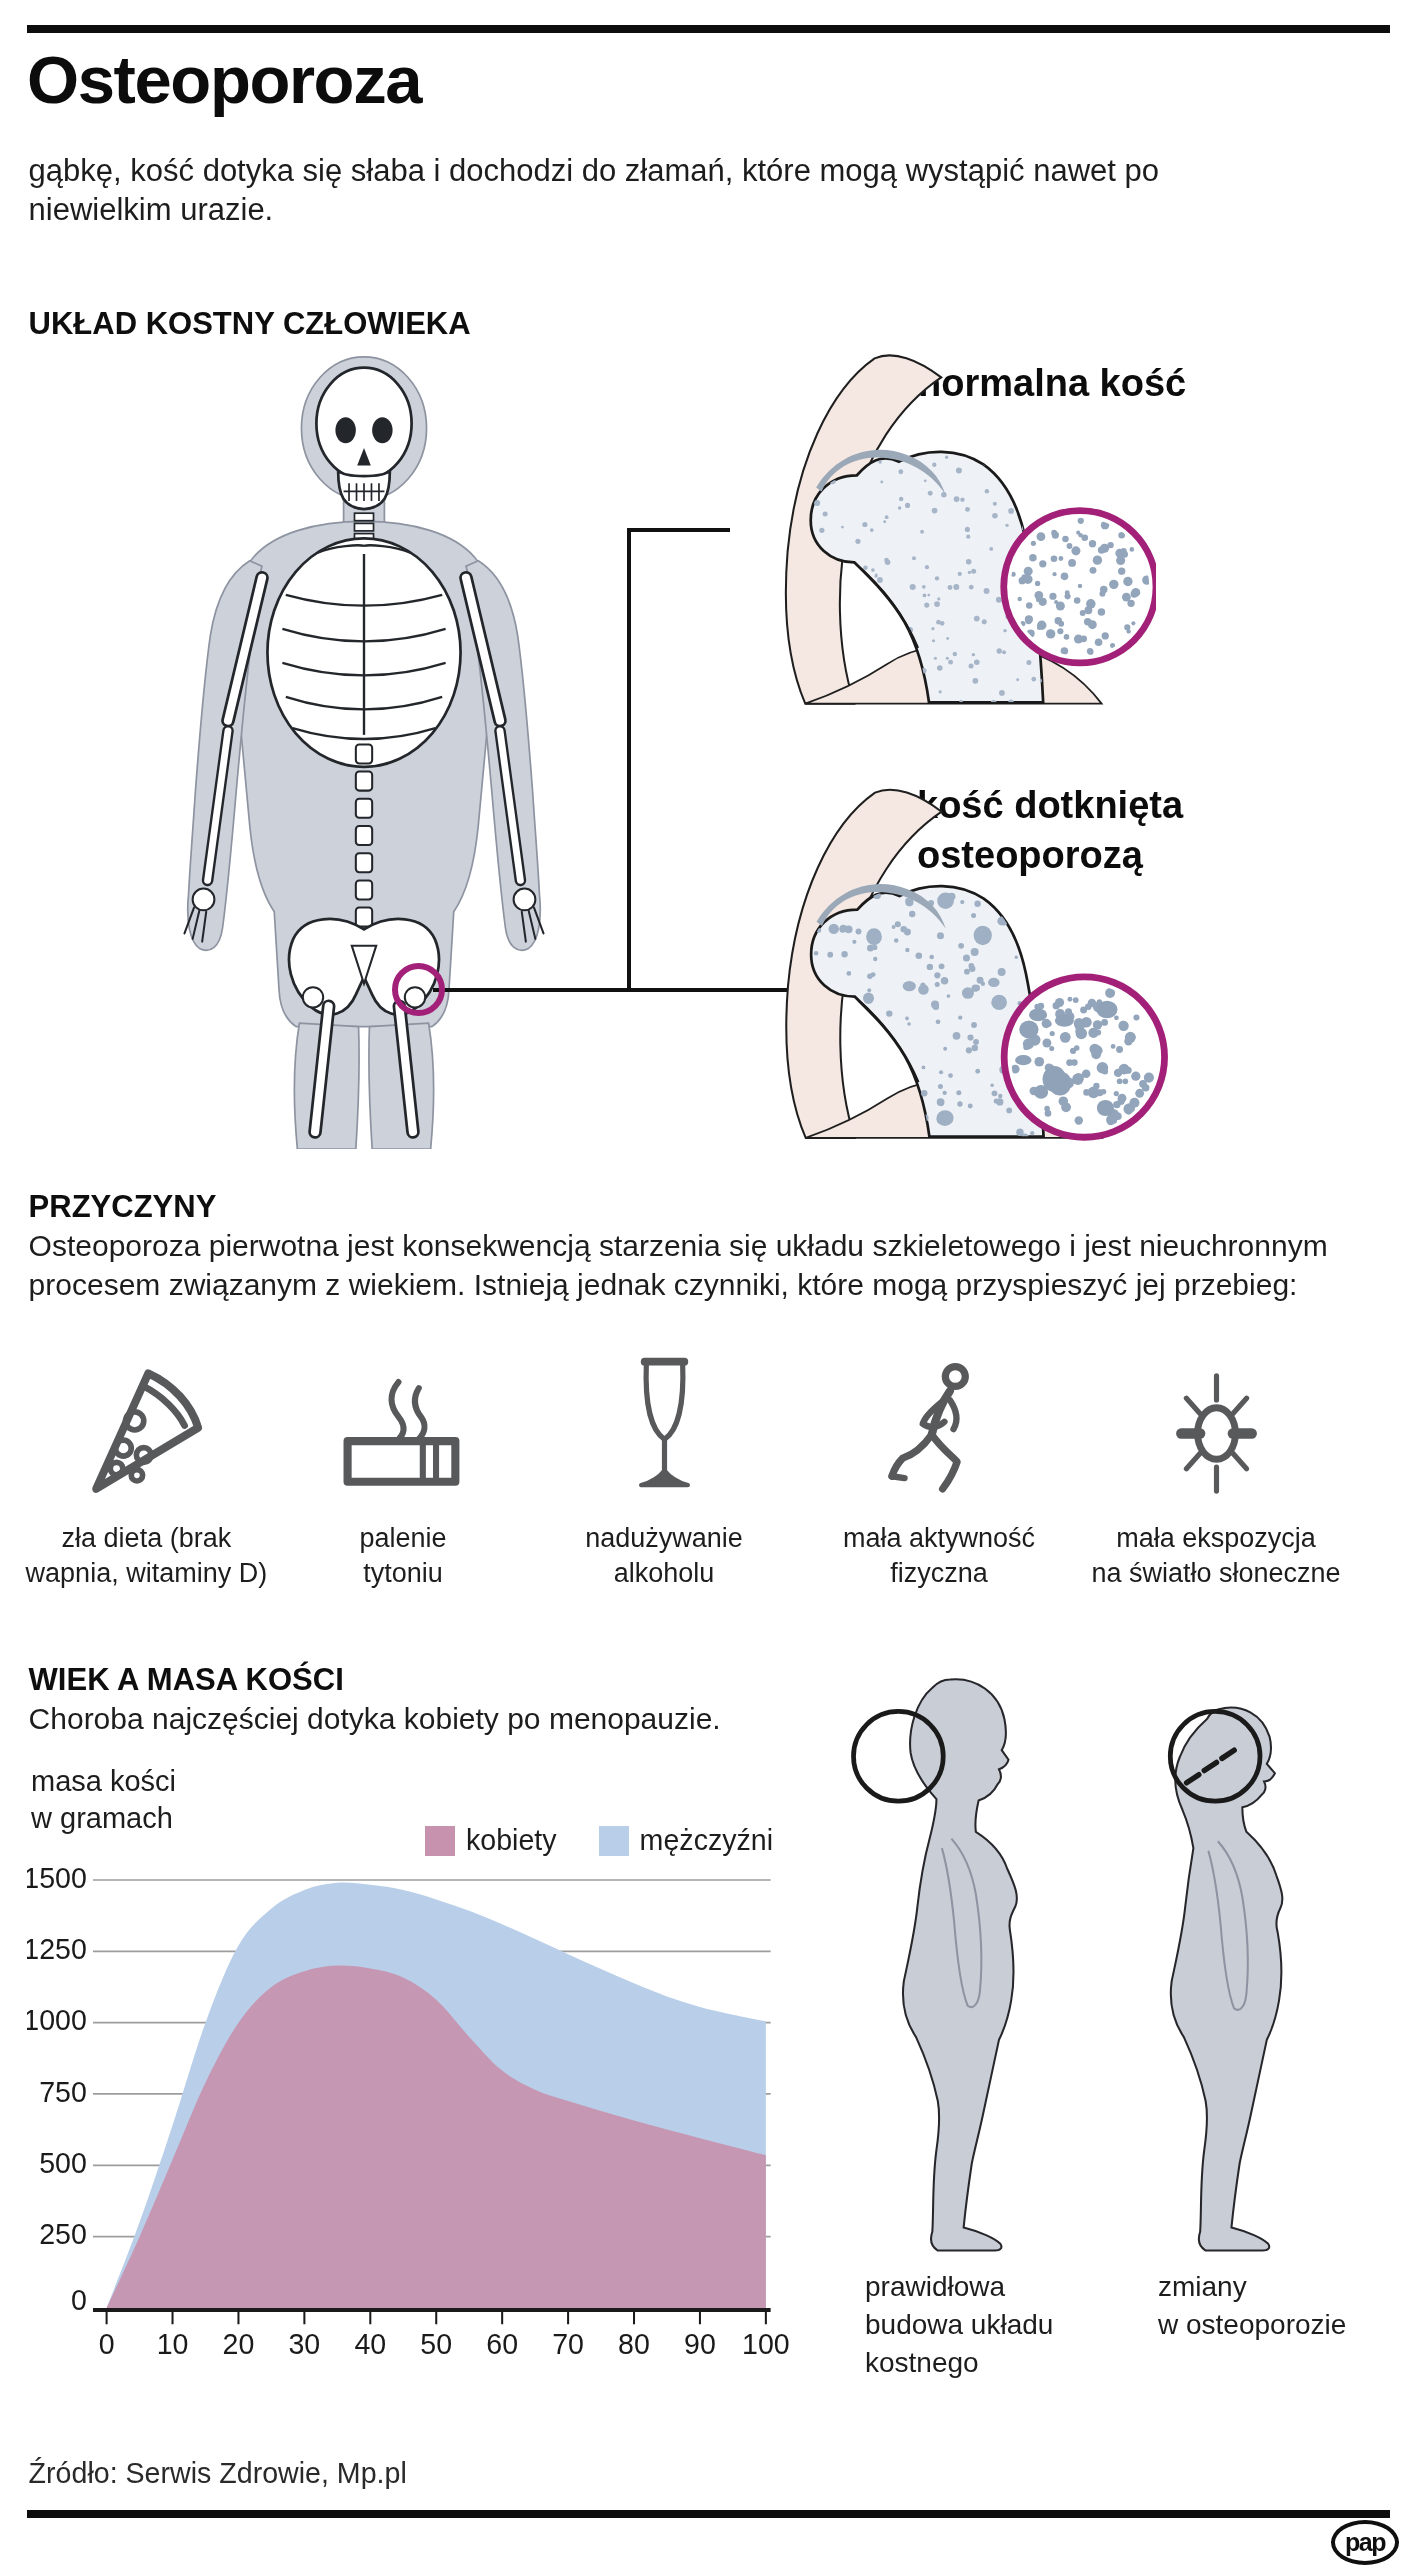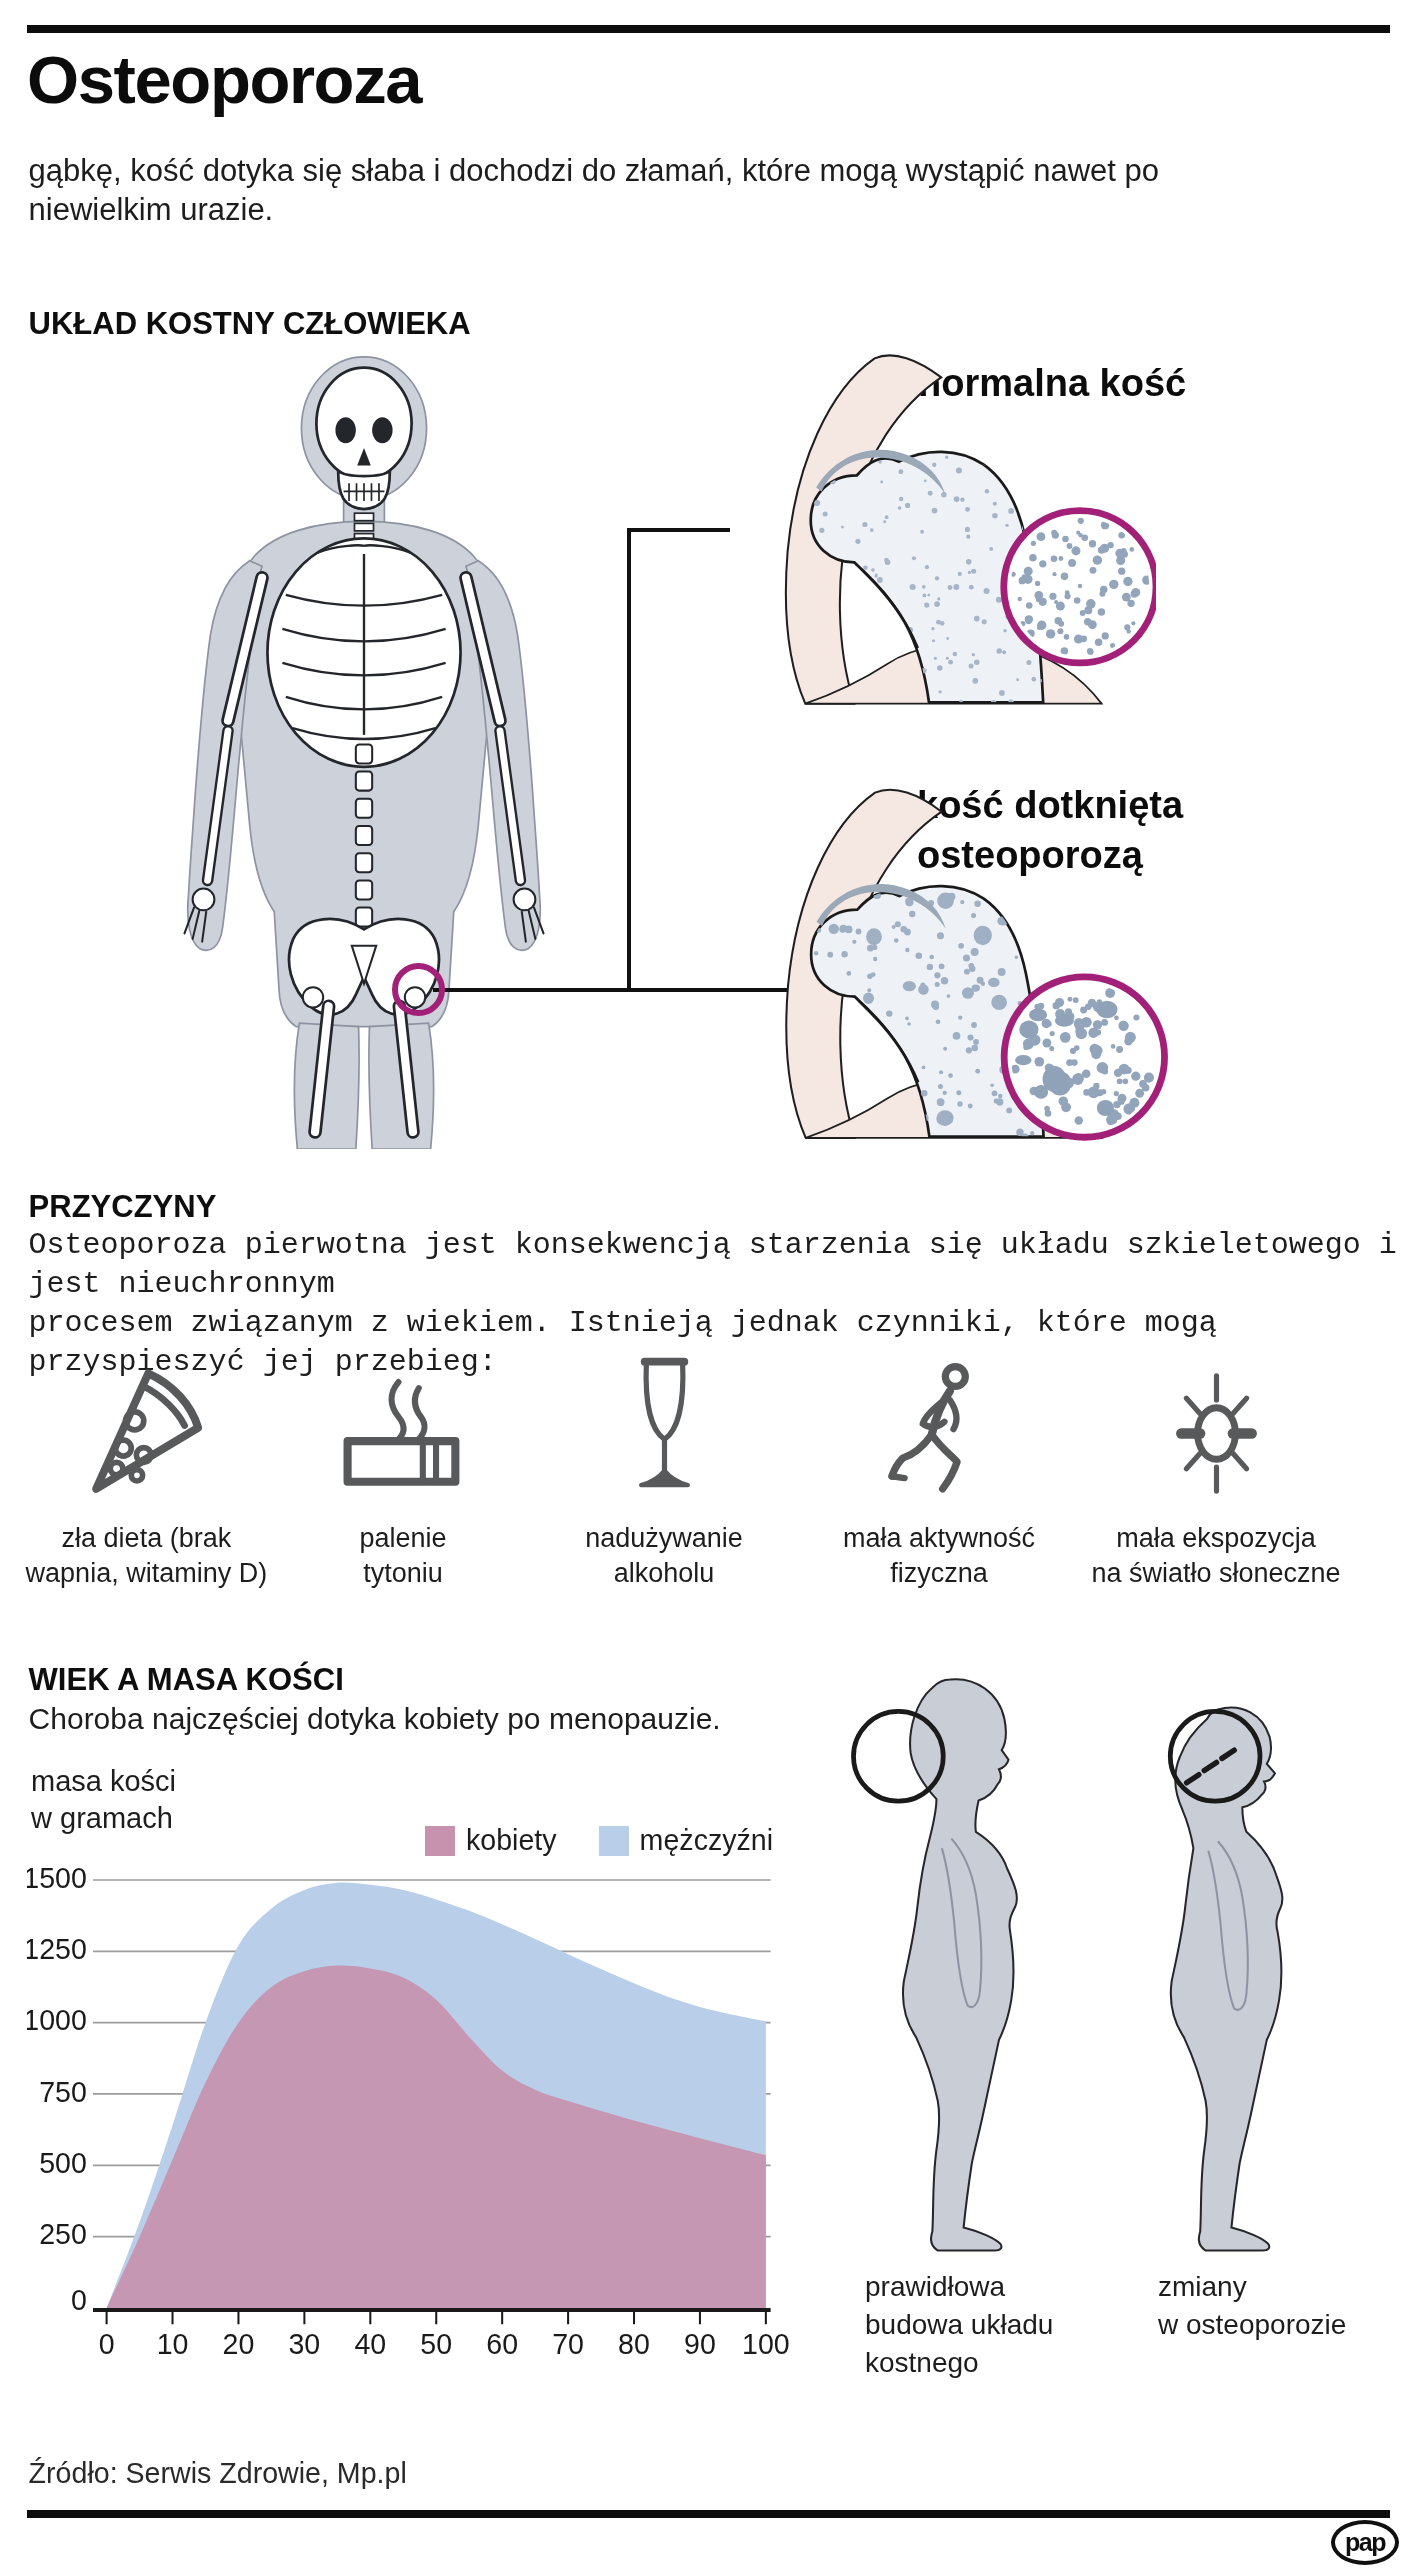--- a/index.html
+++ b/index.html
@@ -10,21 +10,21 @@
   #title{left:27px;top:45px;font-size:67px;font-weight:700;letter-spacing:-1.4px;color:#0c0c0c;line-height:1.05;}
   .intro{left:28.6px;top:151px;font-size:31px;line-height:39px;color:#1d1d1d;}
   .h2{font-size:31px;font-weight:700;color:#0e0e0e;letter-spacing:0;}
   #h-skeletal{left:28.6px;top:306px;}
   #h-causes{left:28.6px;top:1189px;}
   #h-age{left:28.6px;top:1662px;}
   .bone-label{font-size:38px;font-weight:700;color:#0c0c0c;line-height:50px;}
   #lbl-normal{left:918px;top:358px;}
   #lbl-osteo{left:917px;top:780px;}
   .bodytext{font-size:30px;line-height:39px;color:#1d1d1d;}
-  #causes-text{left:28.6px;top:1226px;font-family:Liberation Mono, monospace;}
+  #causes-text{left:28.6px;top:1226px;}
   #age-subtitle{left:28.6px;top:1699px;}
   .cause{top:1352px;width:286px;display:flex;flex-direction:column;align-items:center;}
   .cause .iconbox{height:146px;display:flex;align-items:flex-end;justify-content:center;}
   .cause-label{margin-top:23px;font-size:27px;line-height:35px;text-align:center;color:#1d1d1d;}
   #ylabel{left:31px;top:1763px;font-size:29px;line-height:37px;color:#1d1d1d;}
   #legend{left:425px;top:1824px;display:flex;align-items:center;font-size:28.6px;color:#1d1d1d;}
   .leg-sq{width:30px;height:30px;margin-right:11px;}
   .leg-gap{width:42px;}
   .posture-label{font-size:28px;line-height:38px;color:#1d1d1d;}
   #posture-normal{left:865px;top:2268px;}

